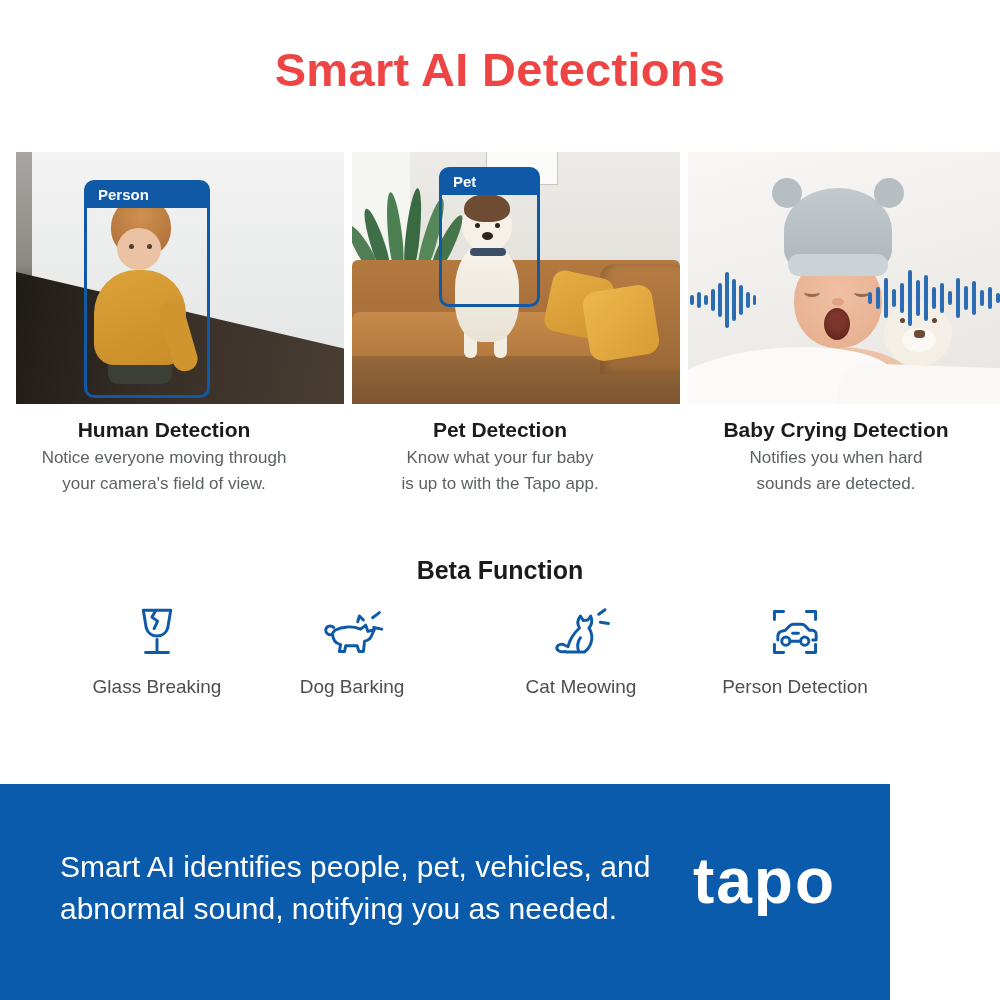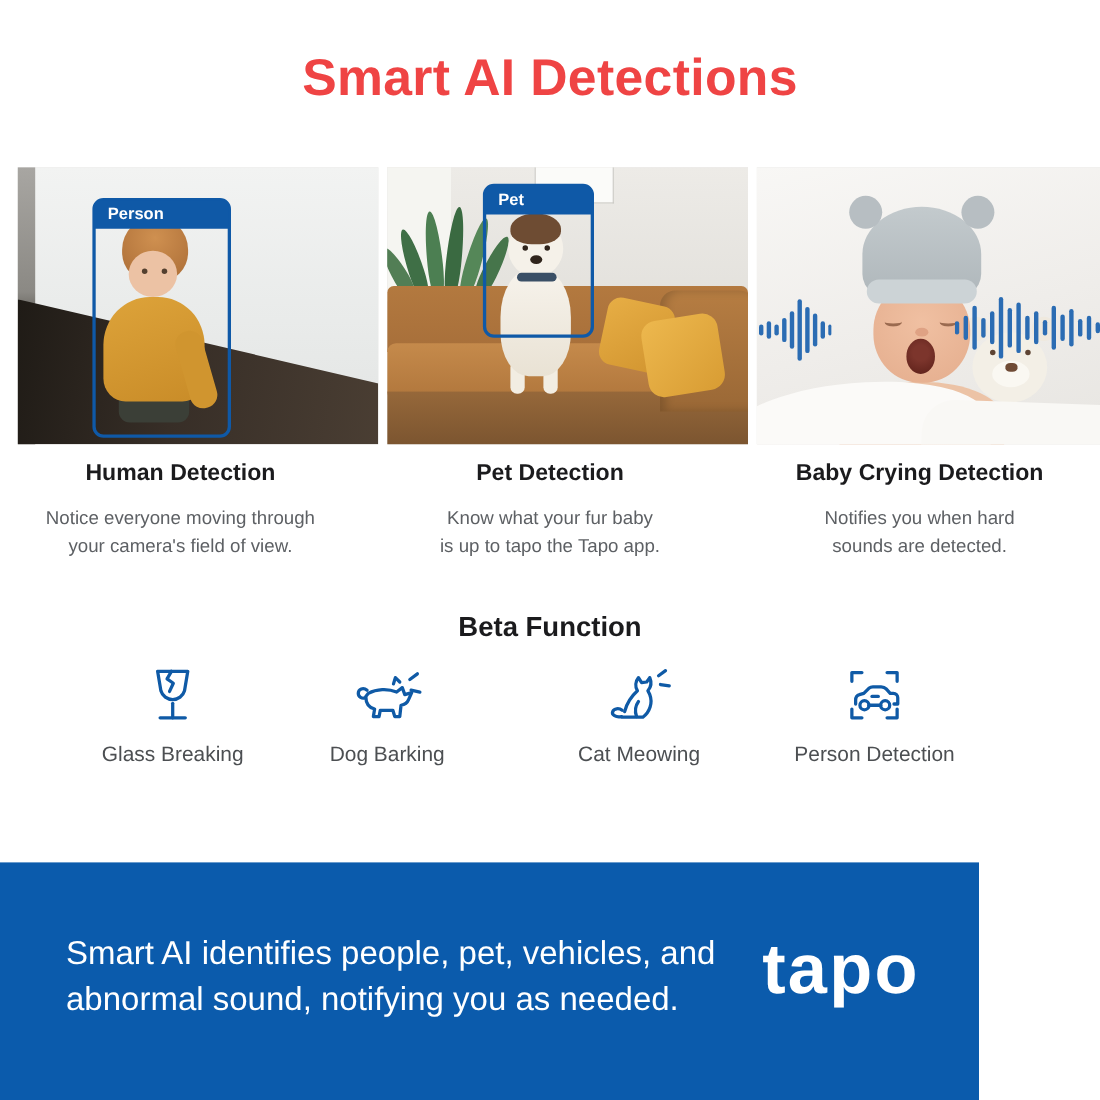--- a/index.html
+++ b/index.html
@@ -89,21 +89,21 @@
   .p3-blanket1 { left:-30px; top:196px; width:240px; height:84px; border-radius:45% 55% 0 0;
     background:#fbfaf8; transform:rotate(-7deg); z-index:7; }
   .p3-blanket2 { left:150px; top:214px; width:200px; height:52px; border-radius:30px 20px 0 0;
     background:#f9f8f5; transform:rotate(2deg); z-index:7; }
   .p3-wave-left { left:2px; top:118px; z-index:8; }
   .p3-wave-right { right:0; top:116px; z-index:8; }
 
   
   .captions { position:absolute; top:418px; left:0; width:1000px; display:flex; gap:8px; }
   .caption { width:328px; text-align:center; }
-  .caption h2 { font-size:21px; font-weight:600; color:#1b1b1d; margin-bottom:16px; }
+  .caption h2 { font-size:21px; font-weight:600; color:#1b1b1d; margin-bottom:3px; }
   .caption p { font-size:17px; line-height:26px; color:#5d6064; }
 
   
   .beta-title { position:absolute; top:556px; left:0; width:1000px; text-align:center;
     font-size:25px; font-weight:600; color:#1b1b1d; }
   .beta-item { position:absolute; top:598px; width:220px; text-align:center; }
   .beta-item .icon-wrap { height:68px; display:flex; align-items:center; justify-content:center; }
   .beta-item svg { width:64px; height:64px; }
   .beta-item .beta-label { display:block; margin-top:10px; font-size:19px; color:#4c4f52; }
   .beta-0 { left:47px; } .beta-1 { left:242px; } .beta-2 { left:471px; } .beta-3 { left:685px; }
@@ -235,21 +235,21 @@
       <h2>Human Detection</h2>
       <p>
         <span>Notice everyone moving through</span><br>
         <span>your camera's field of view.</span>
       </p>
     </div>
     <div class="caption">
       <h2>Pet Detection</h2>
       <p>
         <span>Know what your fur baby</span><br>
-        <span>is up to tapo the Tapo app.</span>
+        <span>is up to with the Tapo app.</span>
       </p>
     </div>
     <div class="caption">
       <h2>Baby Crying Detection</h2>
       <p>
         <span>Notifies you when hard</span><br>
         <span>sounds are detected.</span>
       </p>
     </div>
   </div>

